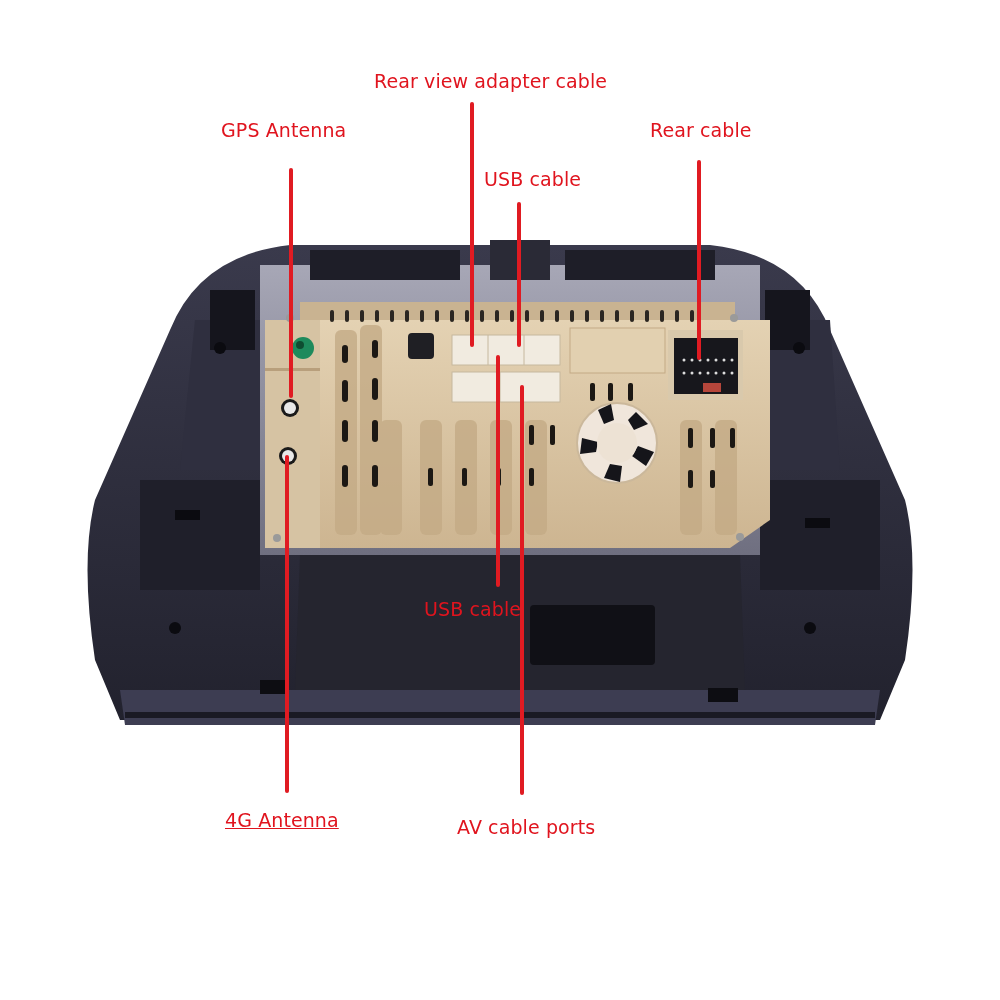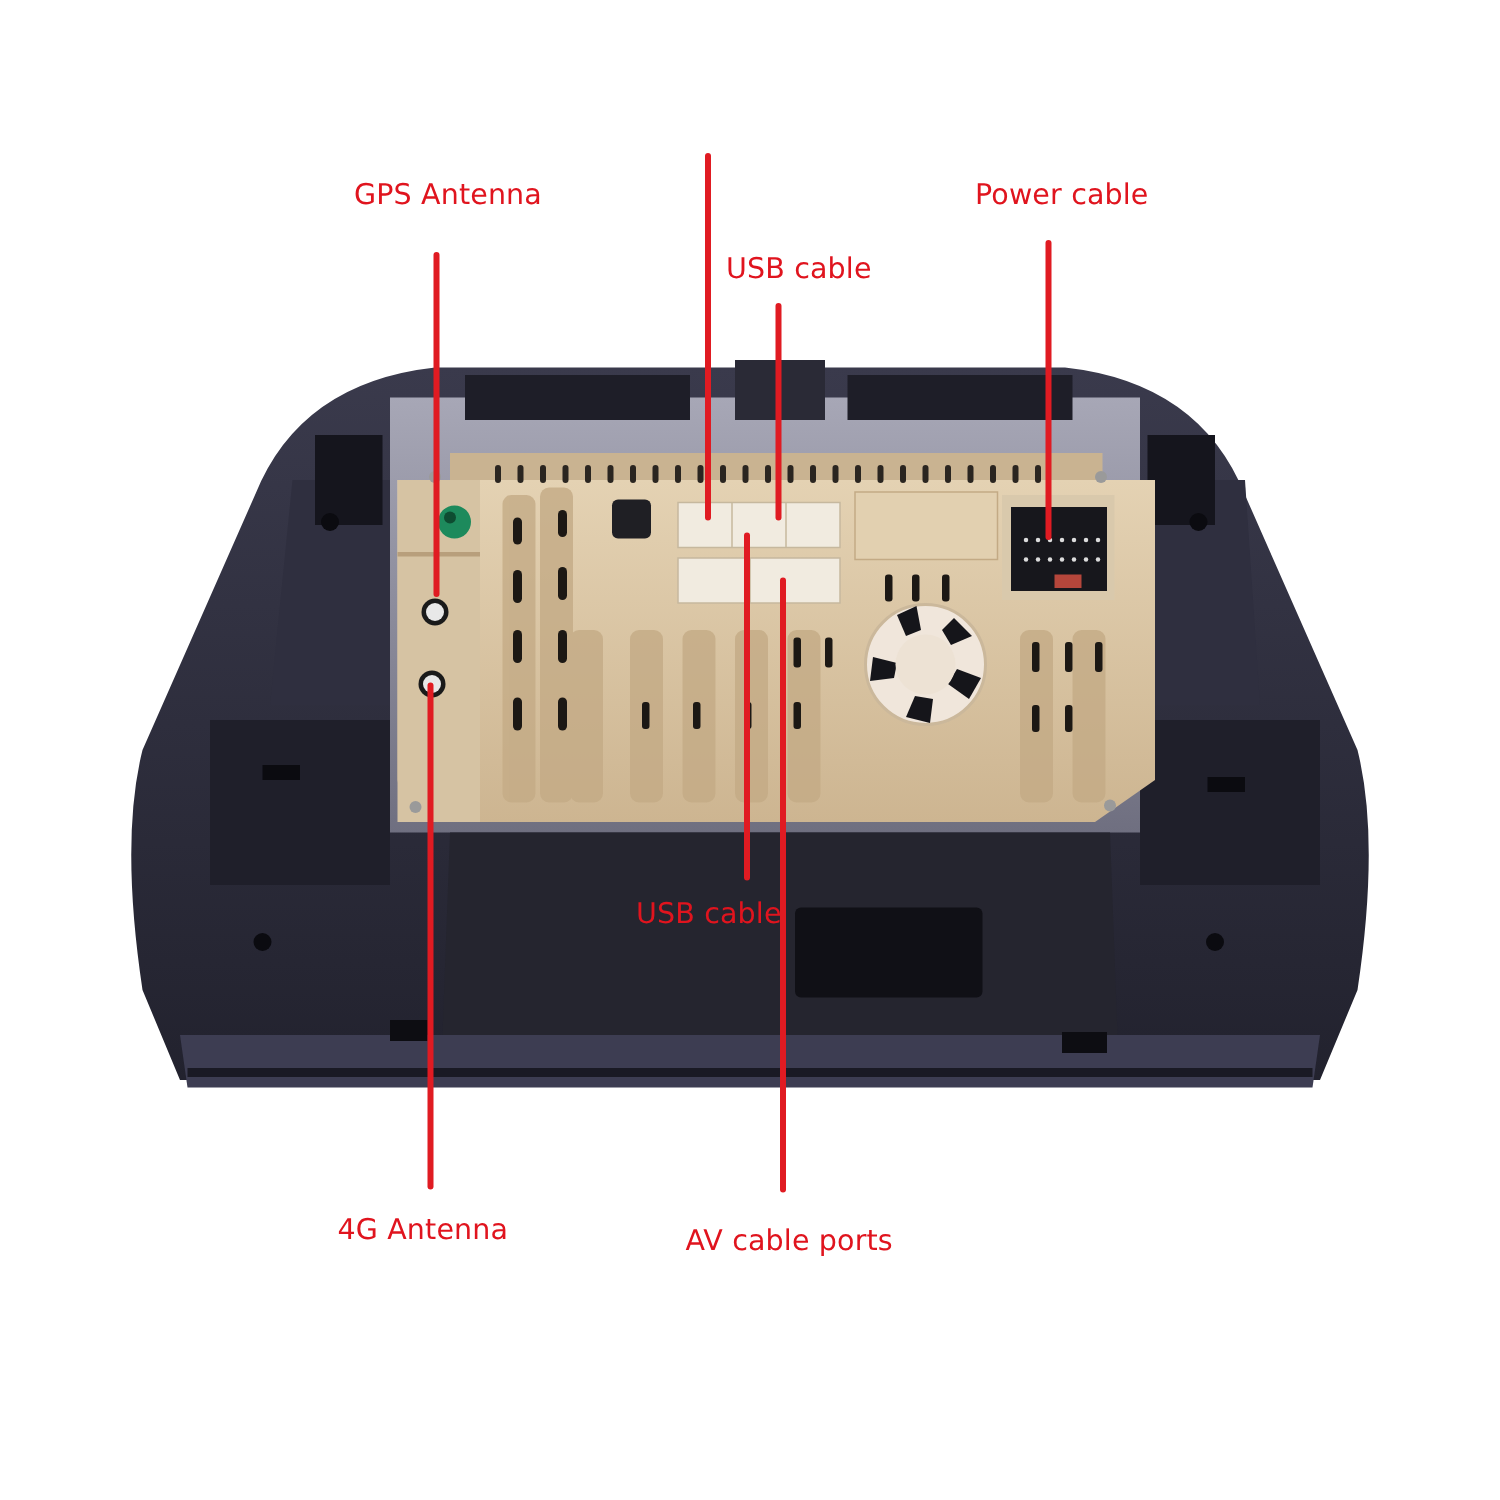--- a/index.html
+++ b/index.html
@@ -202,20 +202,21 @@
   </svg>
 
   <div class="callout-line" style="left:289px; top:168px; height:230px;"></div>
   <div class="callout-line" style="left:470px; top:102px; height:245px;"></div>
   <div class="callout-line" style="left:517px; top:202px; height:145px;"></div>
   <div class="callout-line" style="left:697px; top:160px; height:200px;"></div>
   <div class="callout-line" style="left:496px; top:355px; height:232px;"></div>
   <div class="callout-line" style="left:520px; top:385px; height:410px;"></div>
   <div class="callout-line" style="left:285px; top:455px; height:338px;"></div>
 
-  <div class="label" style="left:221px; top:119px;margin-left:15px;">GPS Antenna</div>
-  <div class="label" style="left:650px; top:119px;">Power cable</div>
+  <div class="label" style="left:374px; top:70px;">Rear view adapter cable</div>
+  <div class="label" style="left:221px; top:119px;">GPS Antenna</div>
+  <div class="label" style="left:650px; top:119px;">Rear cable</div>
   <div class="label" style="left:484px; top:168px;">USB cable</div>
   <div class="label" style="left:424px; top:598px;">USB cable</div>
-  <div class="label" style="left:225px; top:809px;">4G Antenna</div>
+  <div class="label" style="left:225px; top:809px;text-decoration:underline;">4G Antenna</div>
   <div class="label" style="left:457px; top:816px;text-align:center;">AV cable ports</div>
 
 </div>
 
 </body></html>

